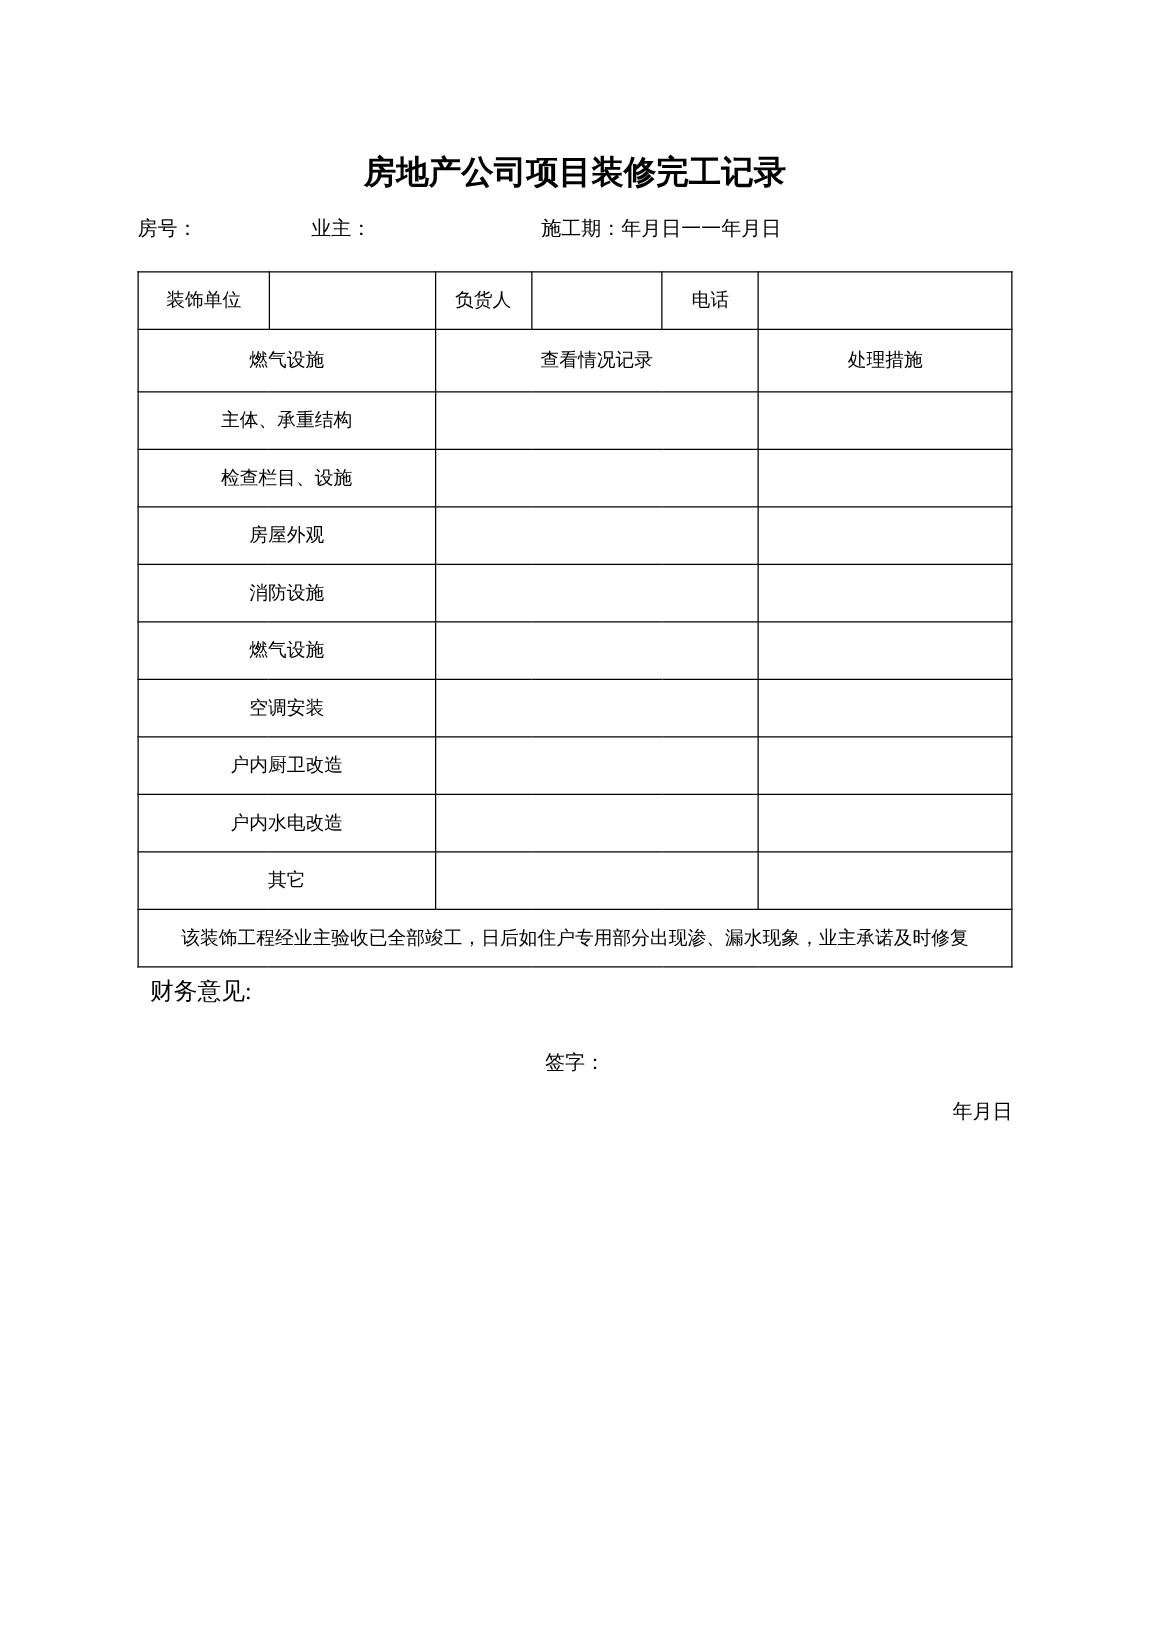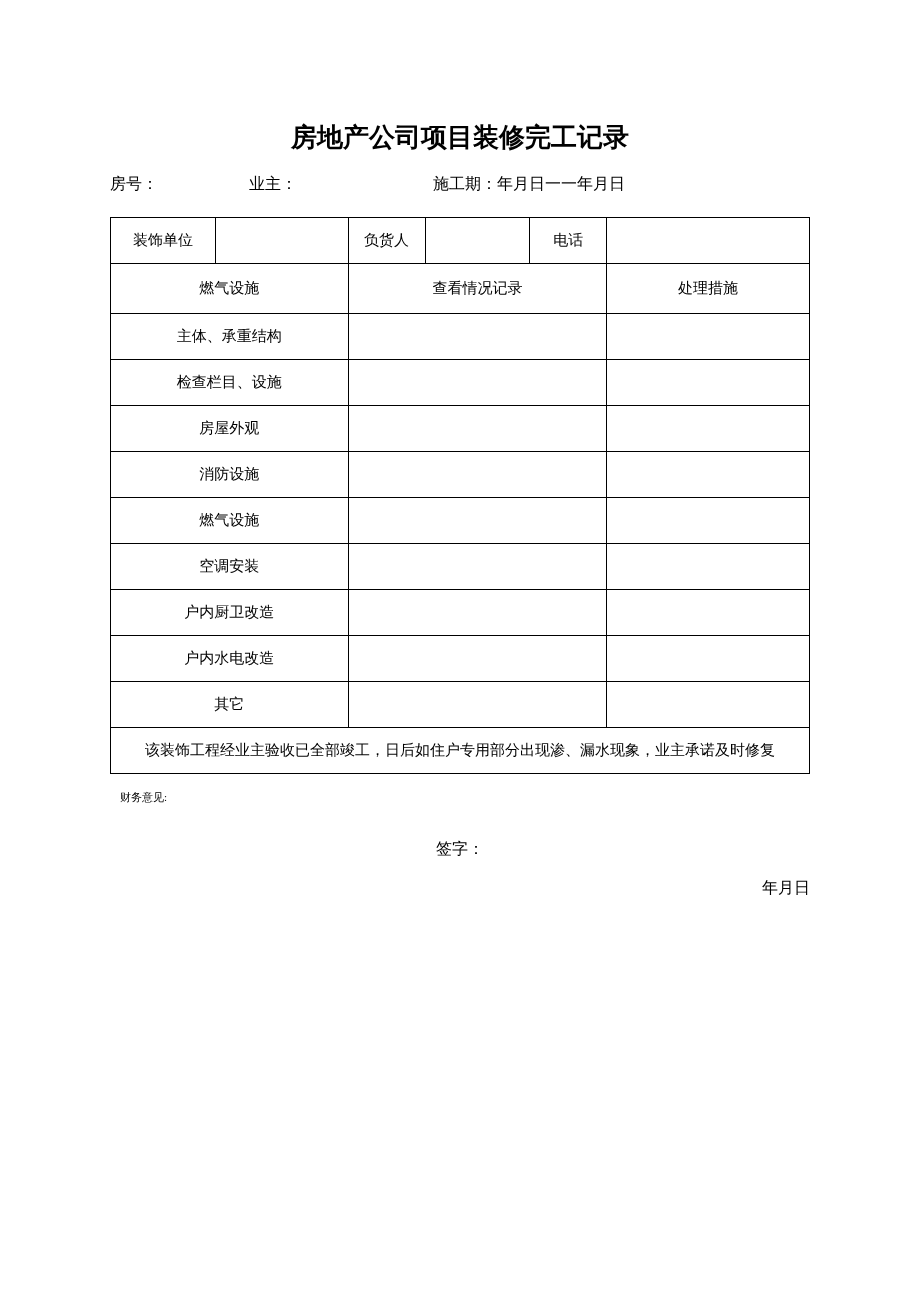--- a/index.html
+++ b/index.html
@@ -78,22 +78,22 @@
       font-size: 15px;
     }
     .sign-date-center {
       position: absolute;
       left: 50%;
       transform: translateX(-50%);
       bottom: 6px;
       font-size: 15px;
     }
     .finance {
-      margin-top: 16px;
-      font-size: 11px;
+      margin-top: 6px;
+      font-size: 19px;
       padding-left: 10px;
     }
     .finance-sign {
       text-align: center;
       font-size: 16px;
       margin-top: 34px;
     }
     .finance-date {
       text-align: right;
       font-size: 16px;

